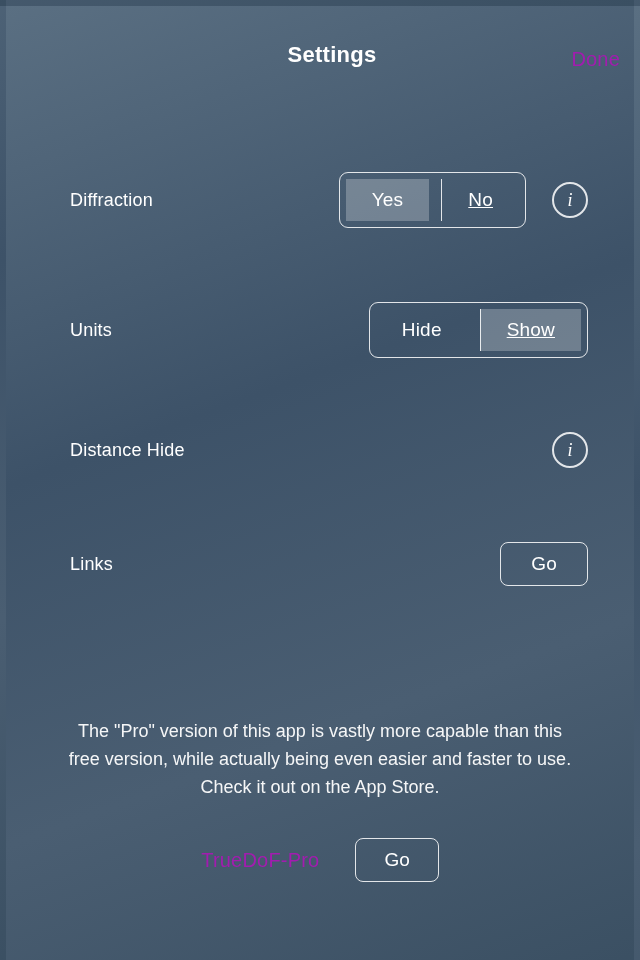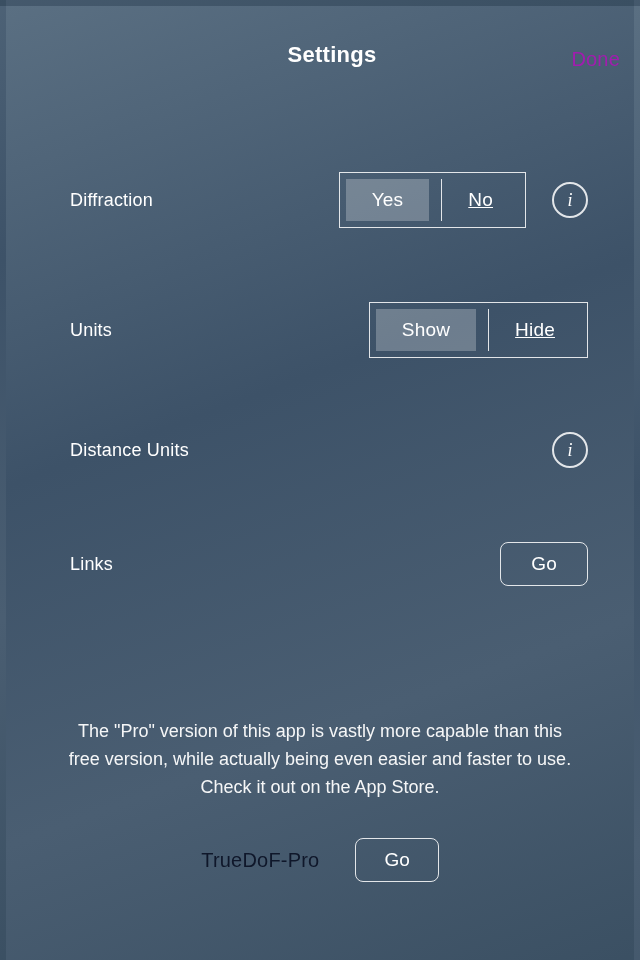--- a/index.html
+++ b/index.html
@@ -67,21 +67,21 @@
     .setting-controls {
       display: flex;
       align-items: center;
       gap: 14px;
     }
 
     
     .toggle-group {
       display: flex;
       border: 1.5px solid rgba(255,255,255,0.85);
-      border-radius: 0;
+      border-radius: 9px;
       overflow: hidden;
     }
 
     .toggle-btn {
       padding: 10px 26px;
       font-size: 19px;
       font-weight: 400;
       color: white;
       background: transparent;
       border: none;
@@ -150,21 +150,21 @@
     .pro-row {
       display: flex;
       align-items: center;
       justify-content: center;
       gap: 24px;
     }
 
     .pro-label {
       font-size: 20px;
       font-weight: 500;
-      color: #0f172a;
+      color: #a21caf;
       letter-spacing: 0.2px;
     }
 
     .pro-go-btn {
       padding: 10px 28px;
       font-size: 19px;
       font-weight: 400;
       color: white;
       background: transparent;
       border: 1.5px solid rgba(255,255,255,0.85);
@@ -192,28 +192,28 @@
       <div class="info-icon">
         <span>i</span>
       </div>
     </div>
   </div>
 
   <div class="setting-row">
     <span class="setting-label">Units</span>
     <div class="setting-controls">
       <div class="toggle-group">
+        <button class="toggle-btn">Hide</button>
         <button class="toggle-btn active">Show</button>
-        <button class="toggle-btn">Hide</button>
-      </div>
-    </div>
-  </div>
-
-  <div class="setting-row">
-    <span class="setting-label">Distance Units</span>
+      </div>
+    </div>
+  </div>
+
+  <div class="setting-row">
+    <span class="setting-label">Distance Hide</span>
     <div class="setting-controls">
       <div class="info-icon">
         <span>i</span>
       </div>
     </div>
   </div>
 
   <div class="setting-row">
     <span class="setting-label">Links</span>
     <div class="setting-controls">

